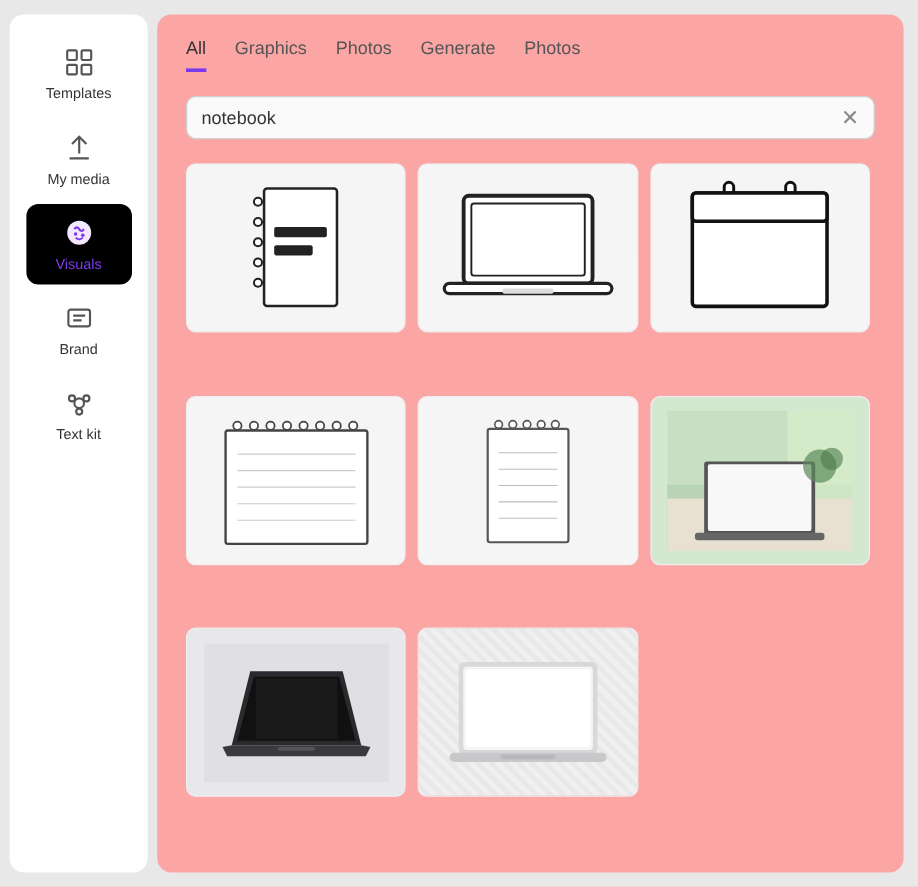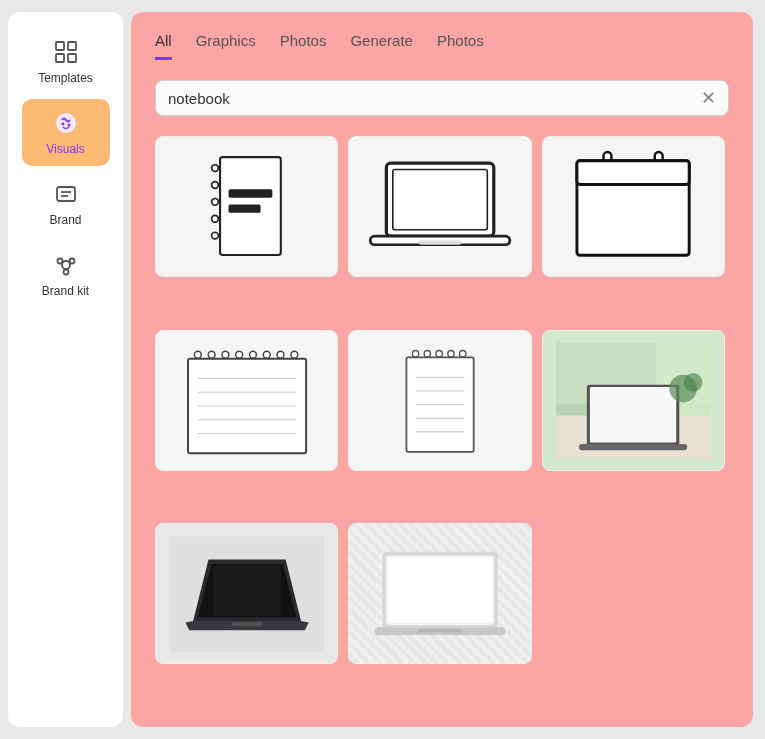--- a/index.html
+++ b/index.html
@@ -30,21 +30,21 @@
       flex-direction: column;
       align-items: center;
       width: 88px;
       padding: 10px 8px;
       border-radius: 10px;
       cursor: pointer;
       gap: 5px;
     }
 
     .sidebar-item.active {
-      background: #fdba74;
+      background: #000000;
     }
 
     .sidebar-item .icon {
       width: 28px;
       height: 28px;
       display: flex;
       align-items: center;
       justify-content: center;
     }
 
@@ -169,20 +169,30 @@
       <svg width="26" height="26" viewBox="0 0 26 26" fill="none" stroke="#555" stroke-width="1.8">
         <rect x="3" y="3" width="8" height="8" rx="1"></rect>
         <rect x="15" y="3" width="8" height="8" rx="1"></rect>
         <rect x="3" y="15" width="8" height="8" rx="1"></rect>
         <rect x="15" y="15" width="8" height="8" rx="1"></rect>
       </svg>
     </span>
     <span class="label">Templates</span>
   </div>
 
+  <div class="sidebar-item">
+    <span class="icon">
+      <svg width="26" height="26" viewBox="0 0 26 26" fill="none" stroke="#555" stroke-width="1.8">
+        <line x1="13" y1="4" x2="13" y2="18"></line>
+        <polyline points="7,10 13,4 19,10"></polyline>
+        <line x1="5" y1="22" x2="21" y2="22"></line>
+      </svg>
+    </span>
+    <span class="label">My media</span>
+  </div>
 
   <div class="sidebar-item active">
     <span class="icon">
       <svg width="26" height="26" viewBox="0 0 26 26" fill="none">
         <circle cx="13" cy="13" r="10" fill="#f3e8ff"></circle>
         <path d="M9 10 Q11 7 13 10 Q15 13 17 10" stroke="#7c3aed" stroke-width="1.8" fill="none"></path>
         <circle cx="10" cy="14" r="1.5" fill="#7c3aed"></circle>
         <circle cx="16" cy="15" r="1.5" fill="#7c3aed"></circle>
         <path d="M10 17 Q13 20 16 17" stroke="#7c3aed" stroke-width="1.5" fill="none"></path>
       </svg>
@@ -203,21 +213,21 @@
 
   <div class="sidebar-item">
     <span class="icon">
       <svg width="26" height="26" viewBox="0 0 26 26" fill="none" stroke="#555" stroke-width="1.8">
         <circle cx="13" cy="13" r="4"></circle>
         <circle cx="7" cy="9" r="2.5"></circle>
         <circle cx="19" cy="9" r="2.5"></circle>
         <circle cx="13" cy="20" r="2.5"></circle>
       </svg>
     </span>
-    <span class="label">Brand kit</span>
+    <span class="label">Text kit</span>
   </div>
 
 </nav>
 
 <main class="main">
 
   <div class="tabs">
     <span class="tab active">All</span>
     <span class="tab">Graphics</span>
     <span class="tab">Photos</span>

